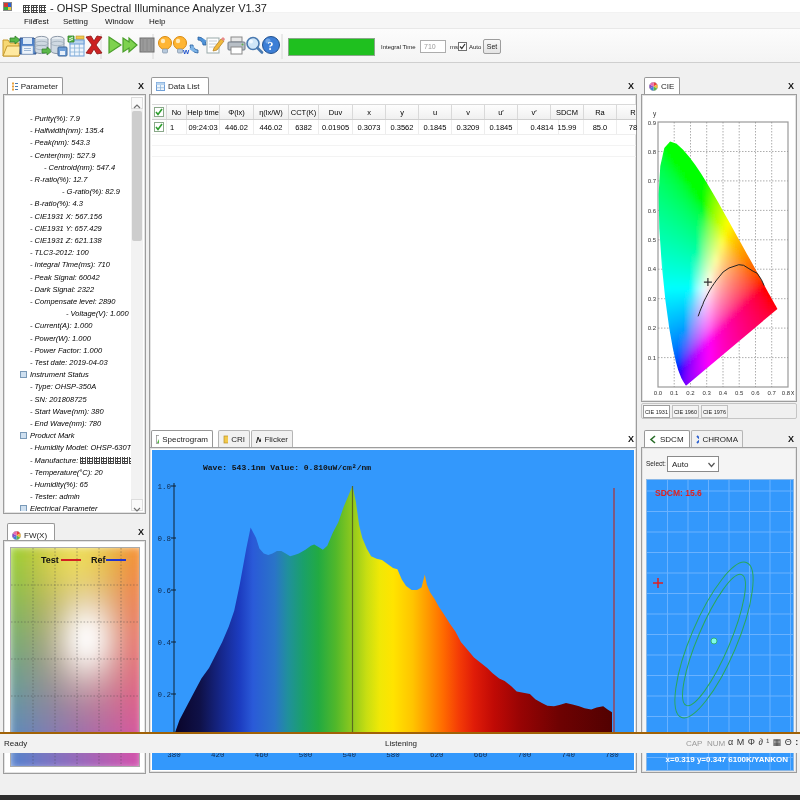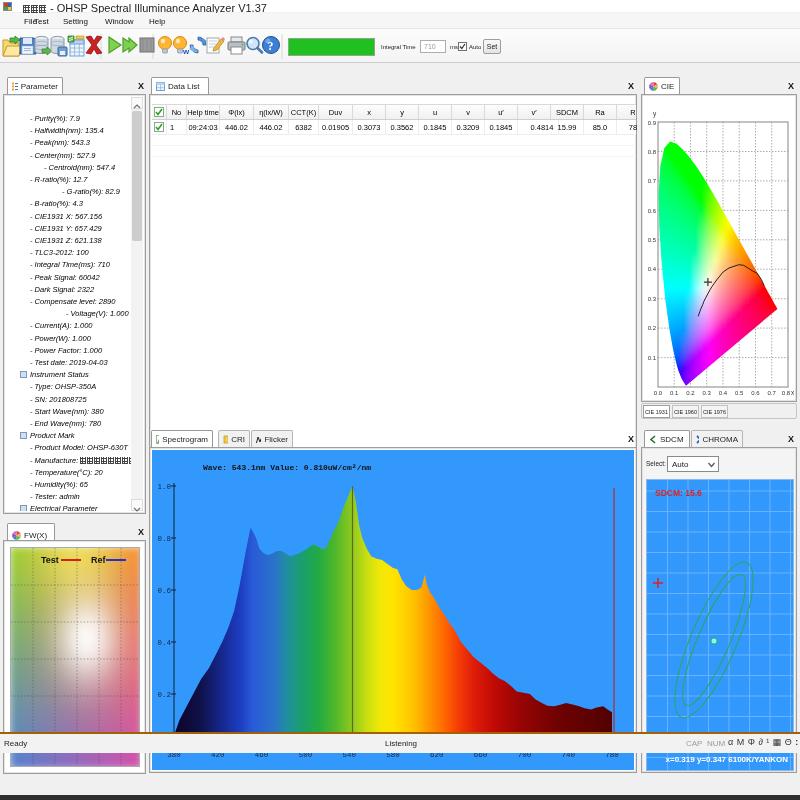--- a/index.html
+++ b/index.html
@@ -204,21 +204,21 @@
  <div class="treeitem" style="left:24px;top:224px;">- Current(A): 1.000</div>
  <div class="treeitem" style="left:24px;top:237px;">- Power(W): 1.000</div>
  <div class="treeitem" style="left:24px;top:249px;">- Power Factor: 1.000</div>
  <div class="treeitem" style="left:24px;top:261px;">- Test date: 2019-04-03</div>
  <div class="treeitem" style="left:14px;top:273px;"><span style="display:inline-block;width:7px;height:7px;background:#cfe0f0;border:1px solid #7a9ab8;margin-right:3px;vertical-align:-1px;"></span>Instrument Status</div>
  <div class="treeitem" style="left:24px;top:285px;">- Type: OHSP-350A</div>
  <div class="treeitem" style="left:24px;top:298px;">- SN: 201808725</div>
  <div class="treeitem" style="left:24px;top:310px;">- Start Wave(nm): 380</div>
  <div class="treeitem" style="left:24px;top:322px;">- End Wave(nm): 780</div>
  <div class="treeitem" style="left:14px;top:334px;"><span style="display:inline-block;width:7px;height:7px;background:#cfe0f0;border:1px solid #7a9ab8;margin-right:3px;vertical-align:-1px;"></span>Product Mark</div>
- <div class="treeitem" style="left:24px;top:346px;">- Product Model: OHSP-630T</div>
+ <div class="treeitem" style="left:24px;top:346px;">- Humidity Model: OHSP-630T</div>
  <div class="treeitem" style="left:24px;top:359px;">- Manufacture: <span class="cjk"></span><span class="cjk"></span><span class="cjk"></span><span class="cjk"></span><span class="cjk"></span><span class="cjk"></span><span class="cjk"></span><span class="cjk"></span></div>
  <div class="treeitem" style="left:24px;top:371px;">- Temperature(°C): 20</div>
  <div class="treeitem" style="left:24px;top:383px;">- Humidity(%): 65</div>
  <div class="treeitem" style="left:24px;top:395px;">- Tester: admin</div>
  <div class="treeitem" style="left:14px;top:407px;"><span style="display:inline-block;width:7px;height:7px;background:#cfe0f0;border:1px solid #7a9ab8;margin-right:3px;vertical-align:-1px;"></span>Electrical Parameter</div>
 </div>
  <div class="abs" style="right:2px;top:2px;width:12px;height:414px;background:#f2f2f2;">
    <div class="abs" style="left:0;top:0;width:12px;height:12px;background:#fafafa;border:1px solid #dcdcdc;"><svg width="10" height="10">
             <path d="M2,6 L5,3 L8,6" stroke="#707070" stroke-width="1.2" fill="none"></path>
           </svg></div>

